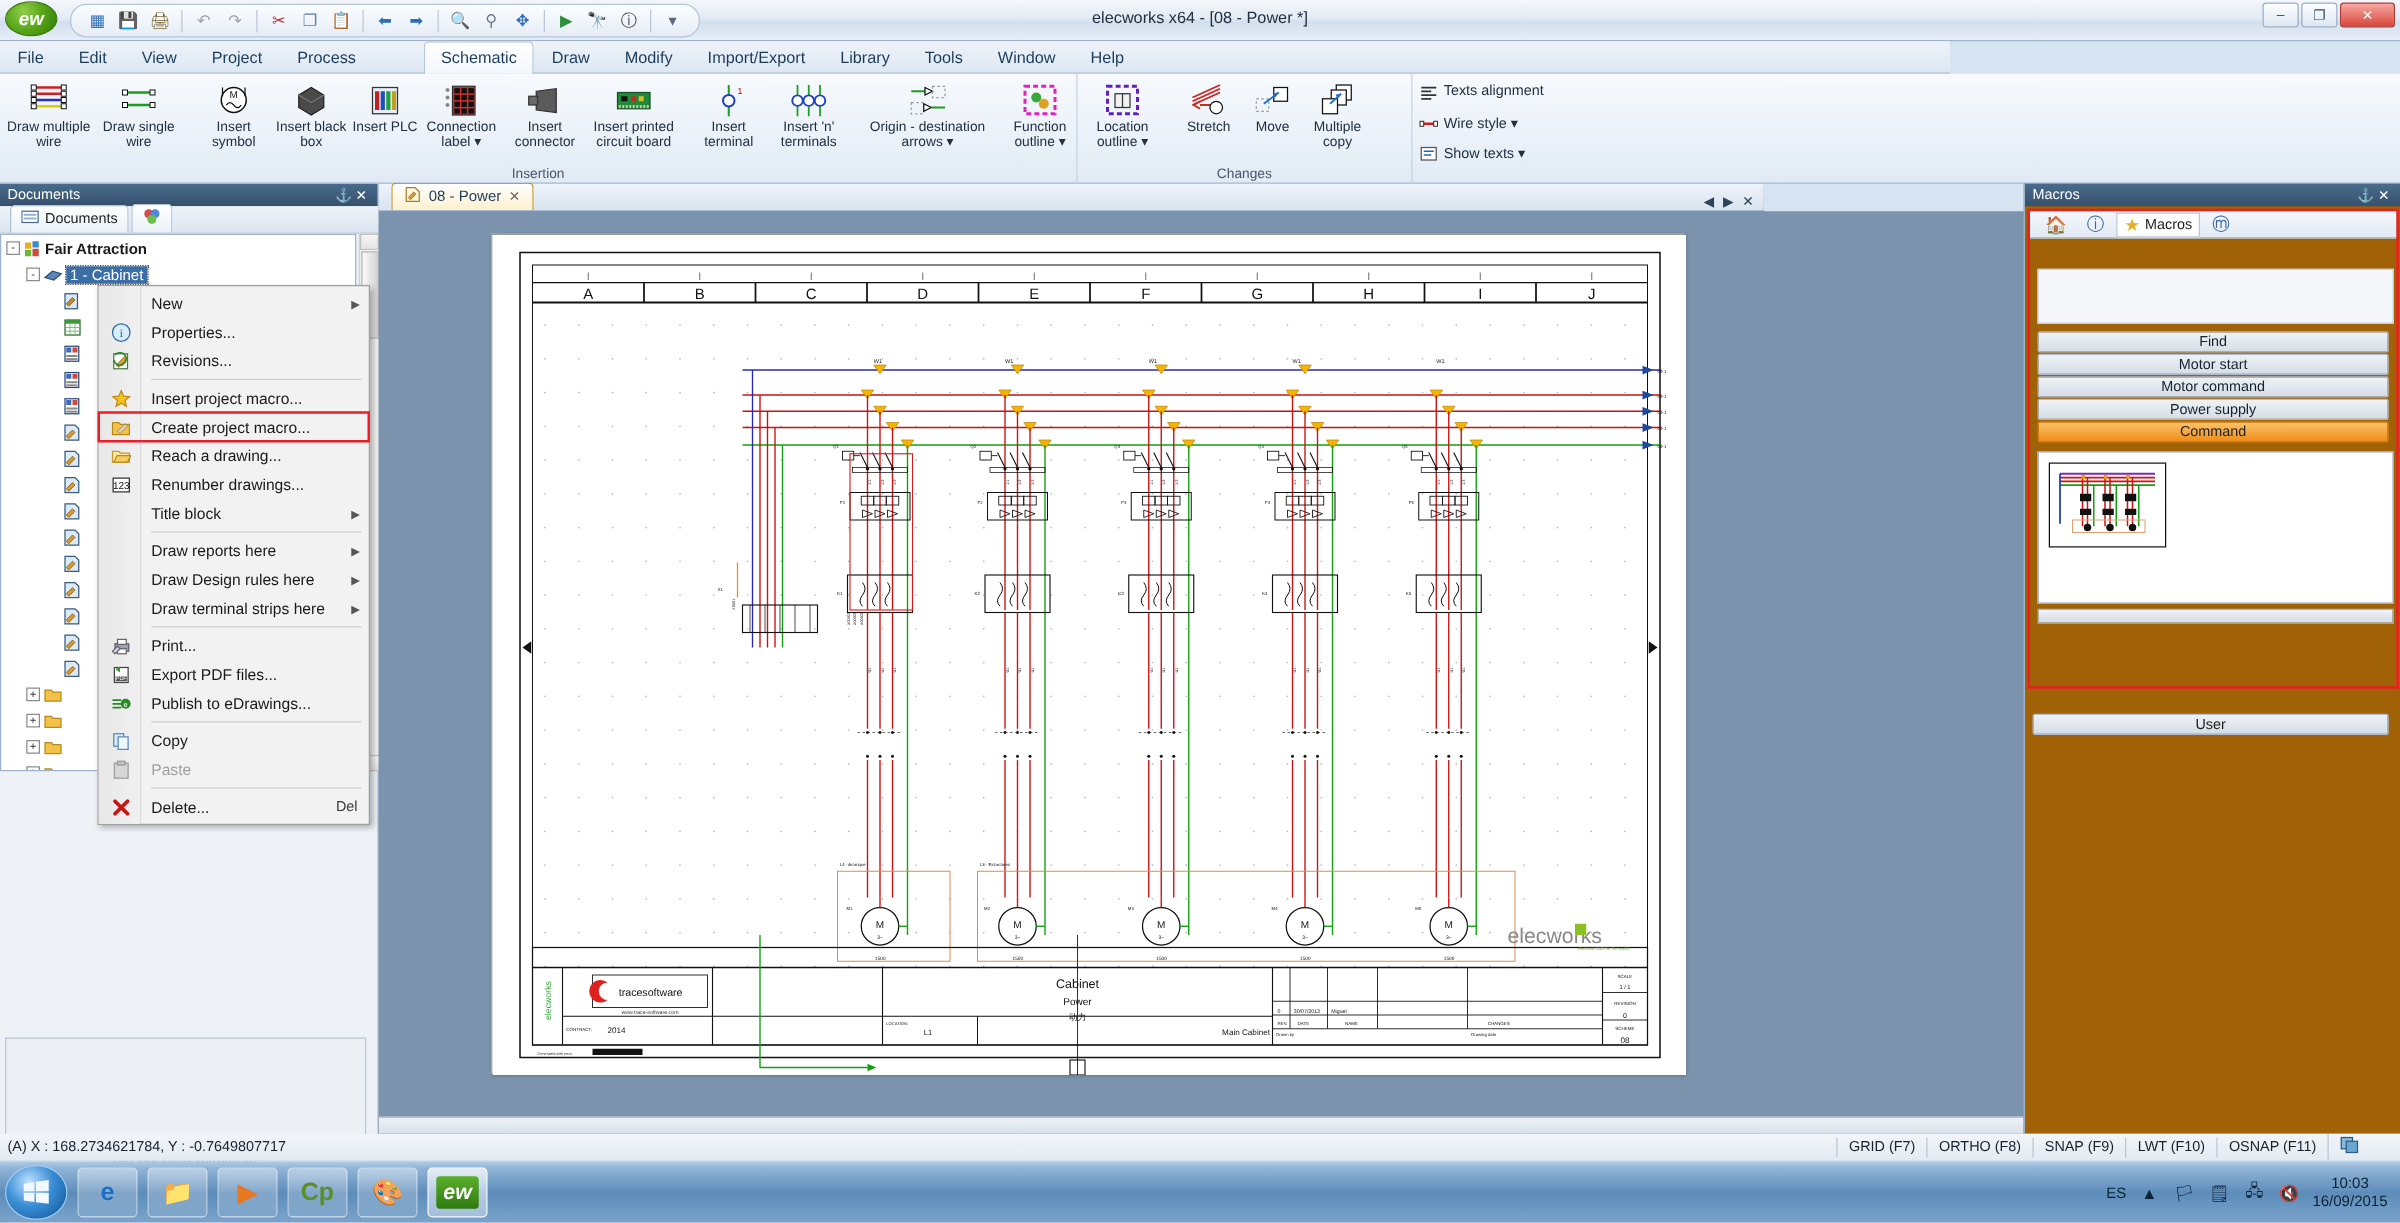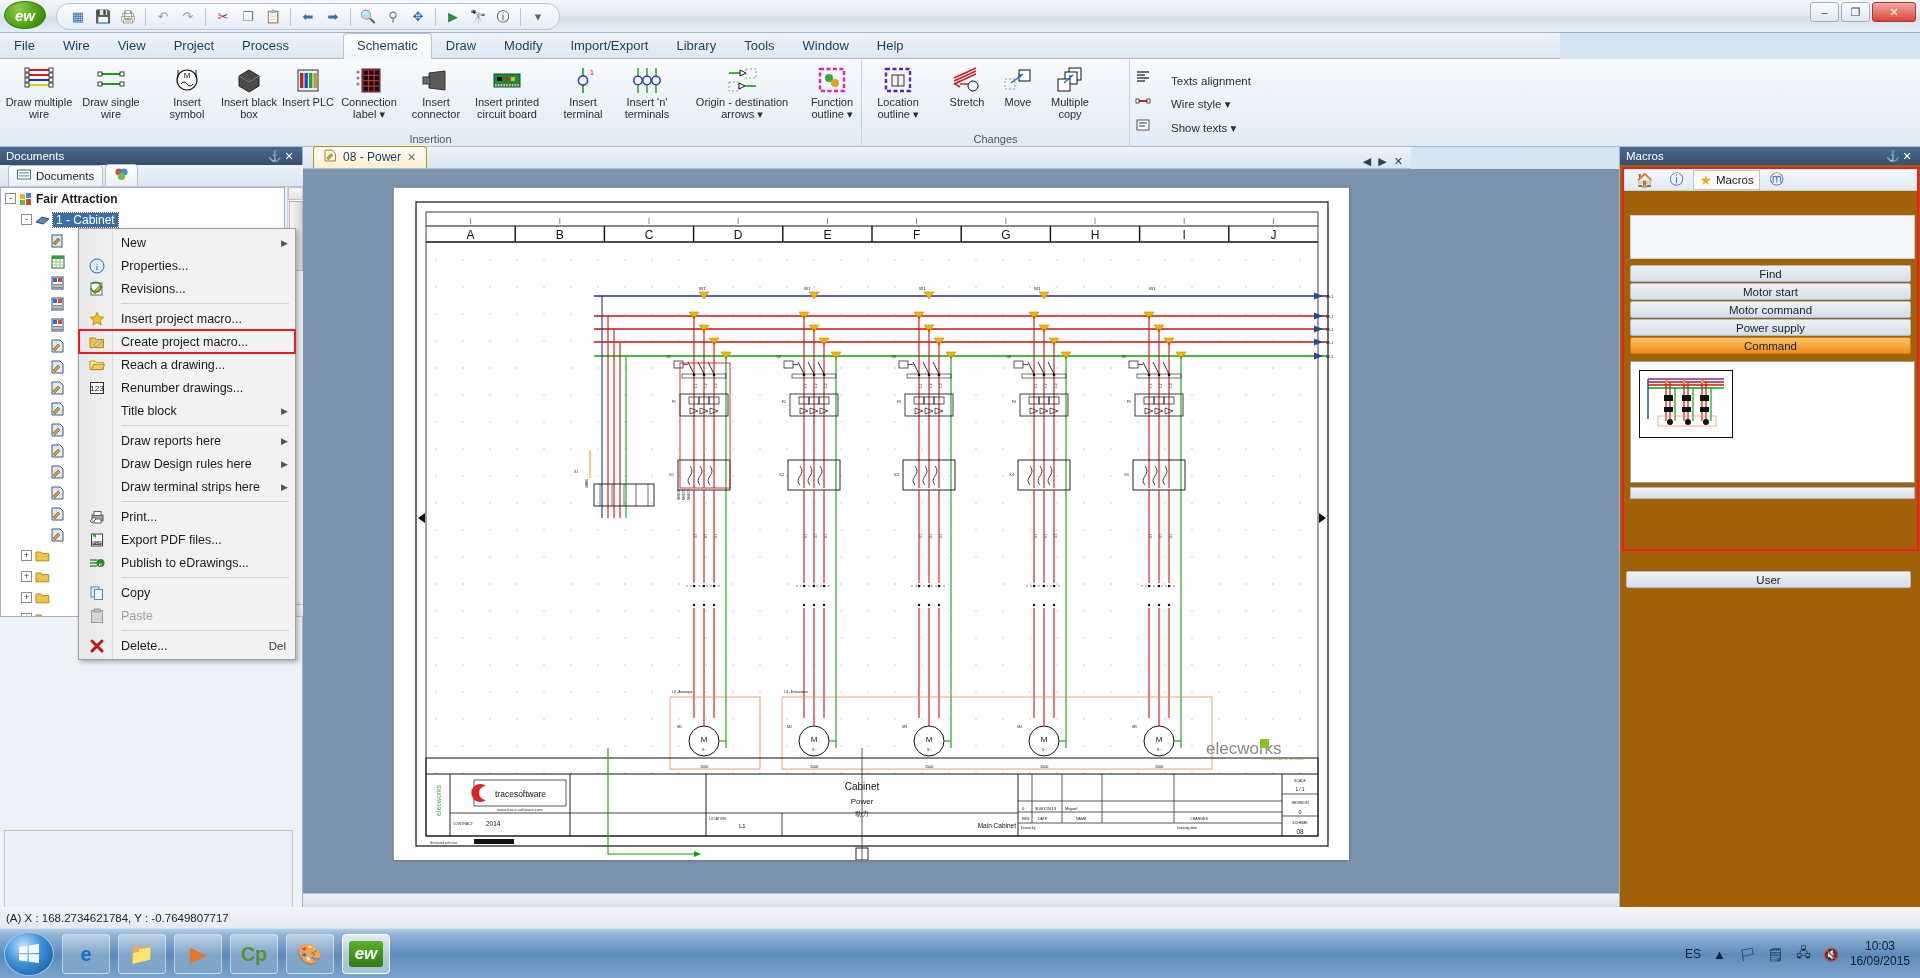--- a/index.html
+++ b/index.html
@@ -38,21 +38,21 @@
 
   
   #ribbon{ position:absolute; left:0; top:59px; width:1920px; height:88px;
     background:linear-gradient(to bottom,#f7fafd 0%,#eaf1f8 60%,#e1eaf4 100%);
     border-bottom:1px solid #a9bccf; }
   .rgroup{ position:absolute; top:0; height:88px; border-right:1px solid #c6d4e2; }
   .rgtitle{ position:absolute; bottom:2px; width:100%; text-align:center; font-size:11px; color:#46586a; }
   .rbtn{ position:absolute; top:4px; width:64px; text-align:center; cursor:default; }
   .rglyph{ height:34px; display:flex; align-items:center; justify-content:center; }
   .rlabel{ font-size:11px; line-height:11.5px; color:#20303f; }
-  .rsmall{ position:absolute; left:6px; height:20px; display:flex; align-items:flex-end; gap:20px;
+  .rsmall{ position:absolute; left:6px; height:20px; display:flex; align-items:flex-start; gap:4px;
     font-size:11.5px; color:#20303f; cursor:default; white-space:nowrap;}
 
   
   .panelhdr{ height:18px; background:linear-gradient(to bottom,#4a6b8e,#35506c);
     color:#fff; font-size:11.5px; padding:2px 6px; display:flex; align-items:center; }
   .panelhdr .spacer{ flex:1; }
   .hdrbtn{ width:14px;text-align:center;cursor:default;font-size:11px; }
 
   #leftpanel{ position:absolute; left:0; top:147px; width:303px; height:760px;
     background:#eef2f7; border-right:1px solid #9fb3cb; }
@@ -176,30 +176,31 @@
       <div class="qicon" style="color: rgb(58, 111, 165);">🔍</div>
       <div class="qicon" style="color: rgb(107, 122, 137);">⚲</div>
       <div class="qicon" style="color: rgb(47, 111, 181);">✥</div>
       <div class="qsep"></div>
       <div class="qicon" style="color: rgb(47, 143, 58);">▶</div>
       <div class="qicon" style="color: rgb(34, 34, 34);">🔭</div>
       <div class="qicon" style="color: rgb(68, 68, 68);">ⓘ</div>
       <div class="qsep"></div>
       <div class="qicon" style="color: rgb(90, 106, 122);">▾</div>
     </div>
+  <div id="wintitle">elecworks x64 - [08 - Power *]</div>
   <div id="winbtns">
     <div class="wbtn">–</div>
     <div class="wbtn">❐</div>
     <div class="wbtn close">✕</div>
   </div>
 </div>
 
 <div id="menubar">
     <div class="mitem">File</div>
-    <div class="mitem">Wire</div>
+    <div class="mitem">Edit</div>
     <div class="mitem">View</div>
     <div class="mitem">Project</div>
     <div class="mitem">Process</div>
     <div class="mitem active">Schematic</div>
     <div class="mitem">Draw</div>
     <div class="mitem">Modify</div>
     <div class="mitem">Import/Export</div>
     <div class="mitem">Library</div>
     <div class="mitem">Tools</div>
     <div class="mitem">Window</div>
@@ -2050,20 +2051,31 @@
         </svg>
       </div>
     </div>
     <div style="position:absolute;left:6px;top:318px;width:285px;height:12px;background:linear-gradient(to bottom,#eef2f6,#d5dde6);border:1px solid #a9b6c5;"></div>
   </div>
   <div id="userbtn">User</div>
 </div>
 
 <div id="coordbar">
   <span>(A) X : 168.2734621784, Y : -0.7649807717</span>
+  <div id="statustoggles">
+      <div class="stog">GRID (F7)</div>
+      <div class="stog">ORTHO (F8)</div>
+      <div class="stog">SNAP (F9)</div>
+      <div class="stog">LWT (F10)</div>
+      <div class="stog">OSNAP (F11)</div>
+      <div class="stog"><svg width="15" height="14" viewBox="0 0 15 14">
+          <rect x="1" y="1" width="9" height="9" fill="#8ab8d8" stroke="#2a5a8a"></rect>
+          <rect x="5" y="4" width="9" height="9" fill="#6aa8d0" stroke="#2a5a8a"></rect>
+        </svg></div>
+    </div>
 </div>
 
 <div id="taskbar">
   <div id="startorb">
     <svg width="24" height="24" viewBox="0 0 24 24">
       <path d="M2 5 L10.5 3.6 L10.5 11 L2 11 Z" fill="#f3f8fd"></path>
       <path d="M11.8 3.4 L22 2 L22 11 L11.8 11 Z" fill="#f3f8fd"></path>
       <path d="M2 12.2 L10.5 12.2 L10.5 19.6 L2 18.3 Z" fill="#f3f8fd"></path>
       <path d="M11.8 12.2 L22 12.2 L22 21 L11.8 19.7 Z" fill="#f3f8fd"></path>
     </svg>

